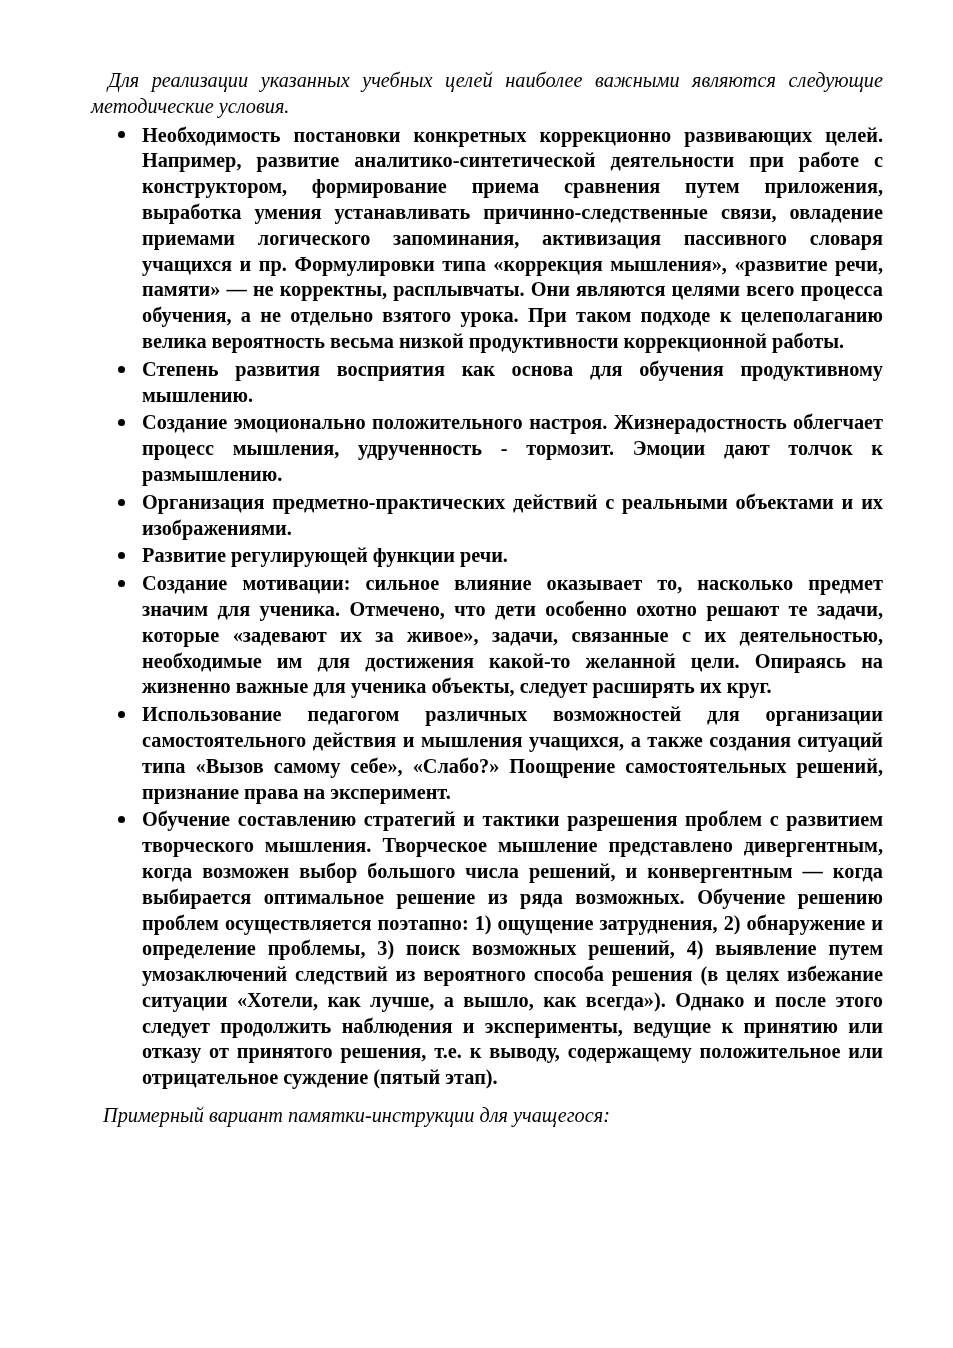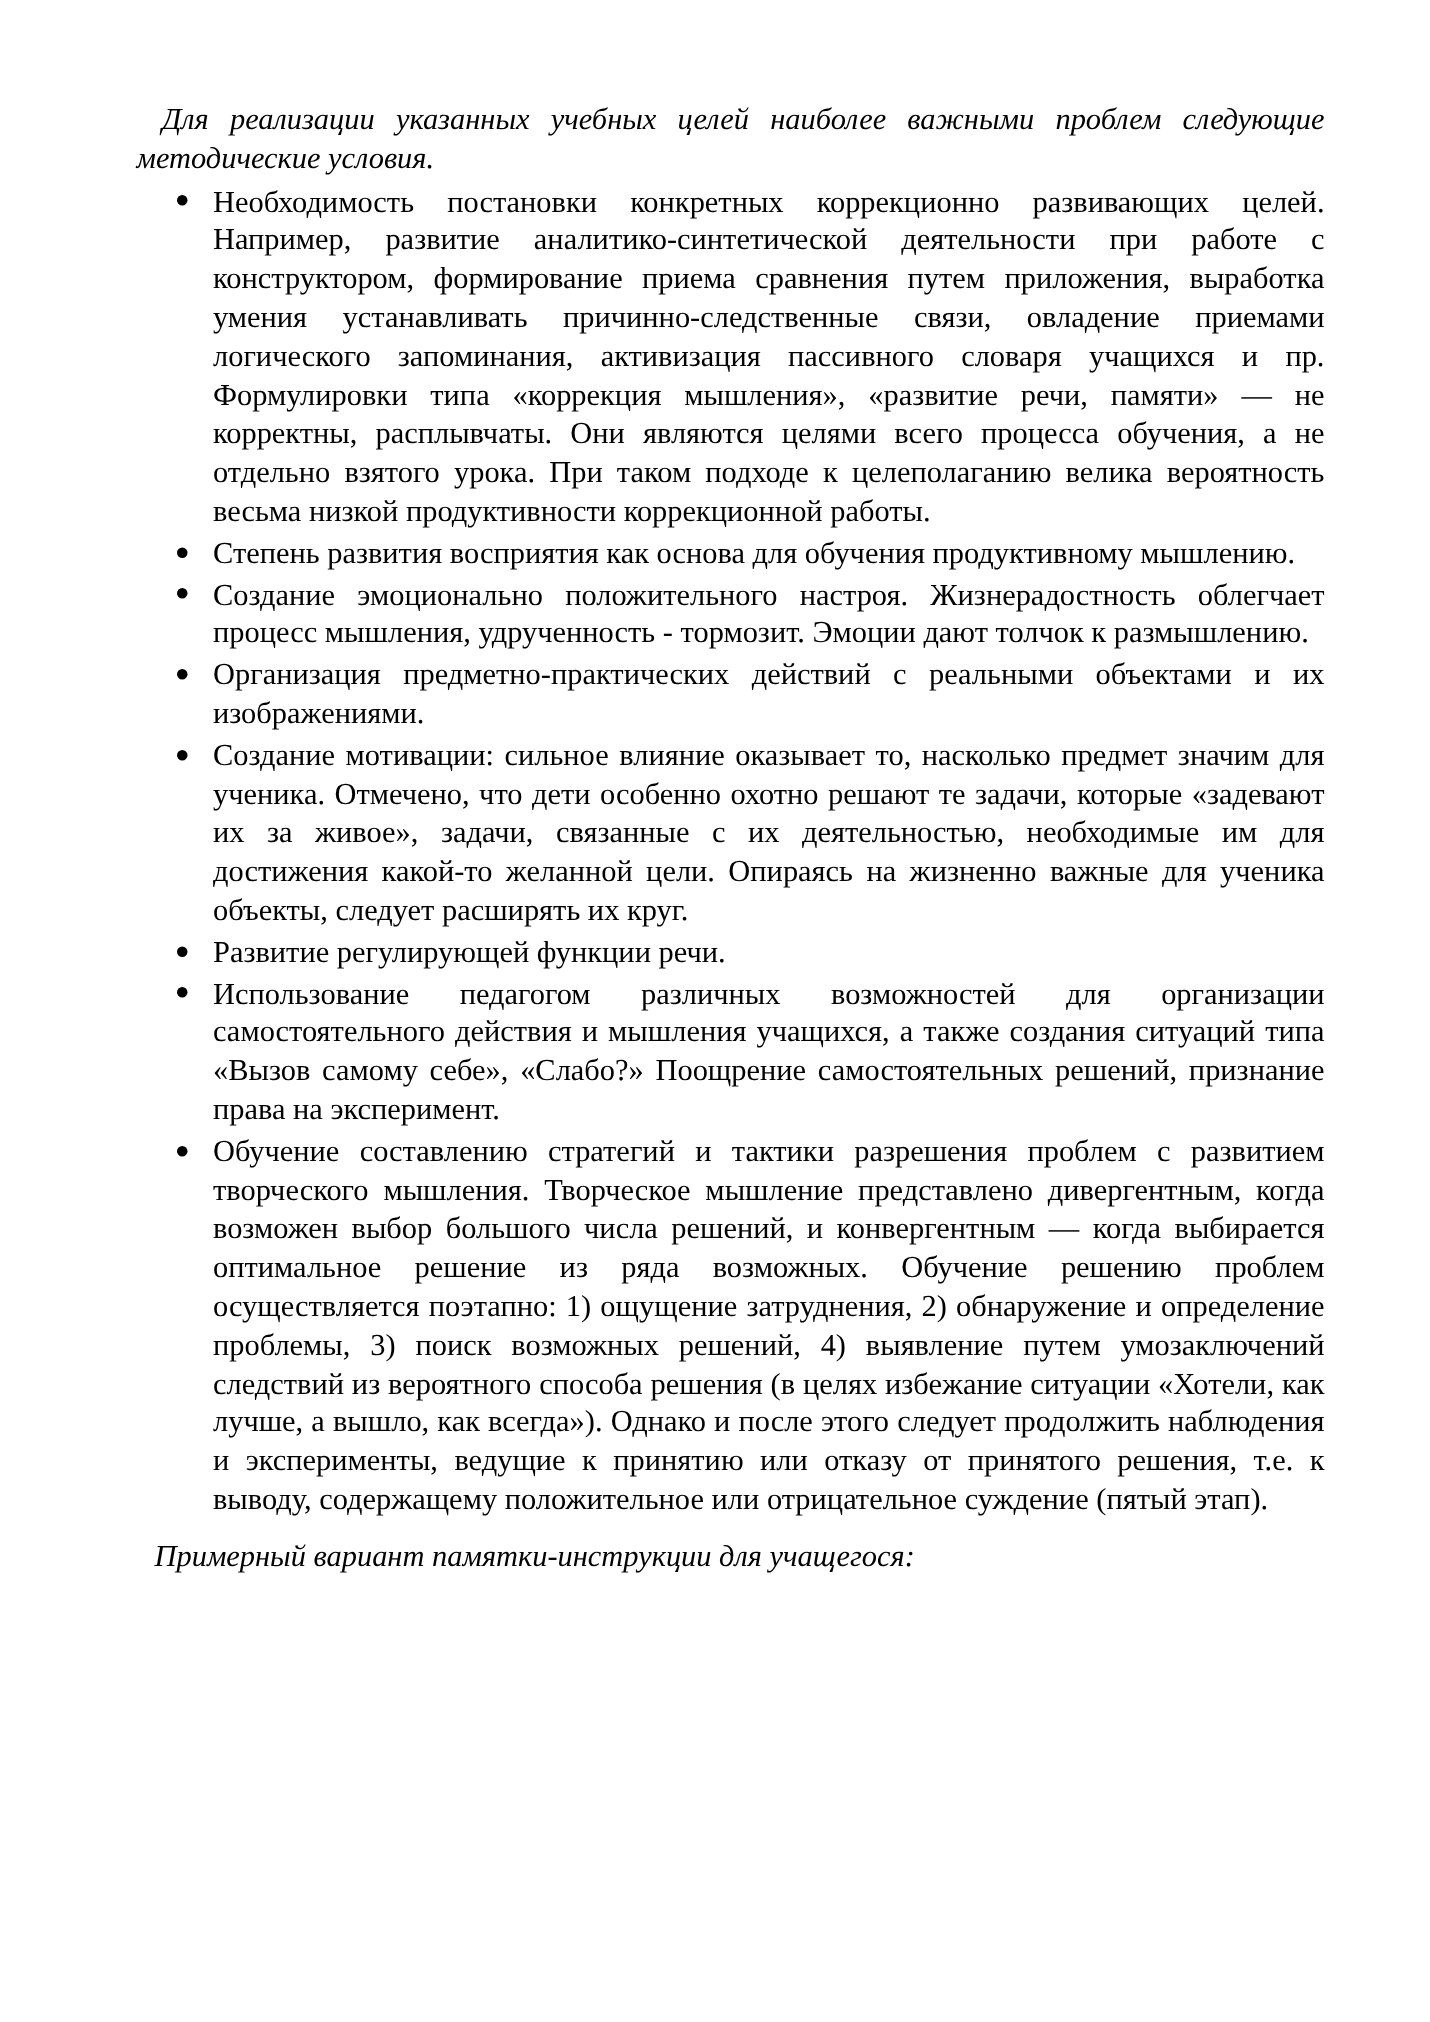--- a/index.html
+++ b/index.html
@@ -8,44 +8,44 @@
     font-family: "Liberation Serif", "DejaVu Serif", serif;
     color: #000;
   }
   .page {
     position: absolute; left: 91px; top: 68px; width: 792px;
     font-size: 20.3px; line-height: 25.8px;
   }
   .intro {
     font-style: italic; text-align: justify; text-indent: 17px; margin: 0 0 3px 0;
   }
-  ul.conditions { list-style: none; margin: 0; padding: 0; }
+  ul.conditions { list-style: none; margin: 0; padding: 0; font-weight: bold; }
   ul.conditions li {
     position: relative; padding-left: 51px; text-align: justify; margin: 0 0 2px 0;
   }
   ul.conditions li .bullet {
     position: absolute; left: 23px; top: 0; width: 14px; text-align: center;
   }
   ul.conditions li .bullet::before {
     content: ""; display: inline-block; width: 7px; height: 7px; border-radius: 50%;
     background: #000; vertical-align: middle; position: relative; top: -2px;
   }
   .outro { font-style: italic; margin: 12px; }
 </style>
 </head>
 <body>
 
 <div class="page">
-  <p class="intro">Для реализации указанных учебных целей наиболее важными проблем следующие методические условия.</p>
+  <p class="intro">Для реализации указанных учебных целей наиболее важными являются следующие методические условия.</p>
 
   <ul class="conditions">
     <li><span class="bullet"></span><span>Необходимость постановки конкретных коррекционно развивающих целей. Например, развитие аналитико-синтетической деятельности при работе с конструктором, формирование приема сравнения путем приложения, выработка умения устанавливать причинно-следственные связи, овладение приемами логического запоминания, активизация пассивного словаря учащихся и пр. Формулировки типа «коррекция мышления», «развитие речи, памяти» — не корректны, расплывчаты. Они являются целями всего про­цесса обучения, а не отдельно взятого урока. При таком подходе к целеполаганию велика вероятность весьма низкой продуктивности коррекционной работы.</span></li>
     <li><span class="bullet"></span><span>Степень развития восприятия как основа для обучения продуктивному мышлению.</span></li>
     <li><span class="bullet"></span><span>Создание эмоционально положительного настроя. Жизнерадостность облегчает процесс мышления, удрученность - тормозит. Эмоции дают толчок к размышлению.</span></li>
     <li><span class="bullet"></span><span>Организация предметно-практических действий с реальными объектами и их изображениями.</span></li>
+    <li><span class="bullet"></span><span>Развитие регулирующей функции речи.</span></li>
     <li><span class="bullet"></span><span>Создание мотивации: сильное влияние оказывает то, насколько предмет значим для ученика. Отмечено, что дети особенно охотно решают те задачи, которые «задевают их за живое», задачи, связанные с их деятельностью, необходимые им для достижения какой-то желанной цели. Опираясь на жизненно важные для ученика объекты, следует расширять их круг.</span></li>
-    <li><span class="bullet"></span><span>Развитие регулирующей функции речи.</span></li>
     <li><span class="bullet"></span><span>Использование педагогом различных возможностей для организации самостоятельного действия и мышления учащихся, а также создания ситуаций типа «Вызов самому себе», «Слабо?» Поощрение самостоятельных решений, признание права на эксперимент.</span></li>
     <li><span class="bullet"></span><span>Обучение составлению стратегий и тактики разрешения проблем с развитием творческого мышления. Творческое мышление представлено дивергентным, когда возможен выбор большого числа решений, и конвергентным — когда выбирается оптимальное решение из ряда возможных. Обучение решению проблем осуществляется поэтапно: 1) ощущение затруднения, 2) обнаружение и определение проблемы, 3) поиск возможных решений, 4) выявление путем умозаключений следствий из вероятного способа решения (в целях избежание ситуации «Хотели, как лучше, а вышло, как всегда»). Однако и после этого следует продолжить наблюдения и эксперименты, ведущие к принятию или отказу от принятого решения, т.е. к выводу, содержащему положительное или отрицательное суждение (пятый этап).</span></li>
   </ul>
 
   <p class="outro">Примерный вариант памятки-инструкции для учащегося:</p>
 </div>
 
 </body></html>

